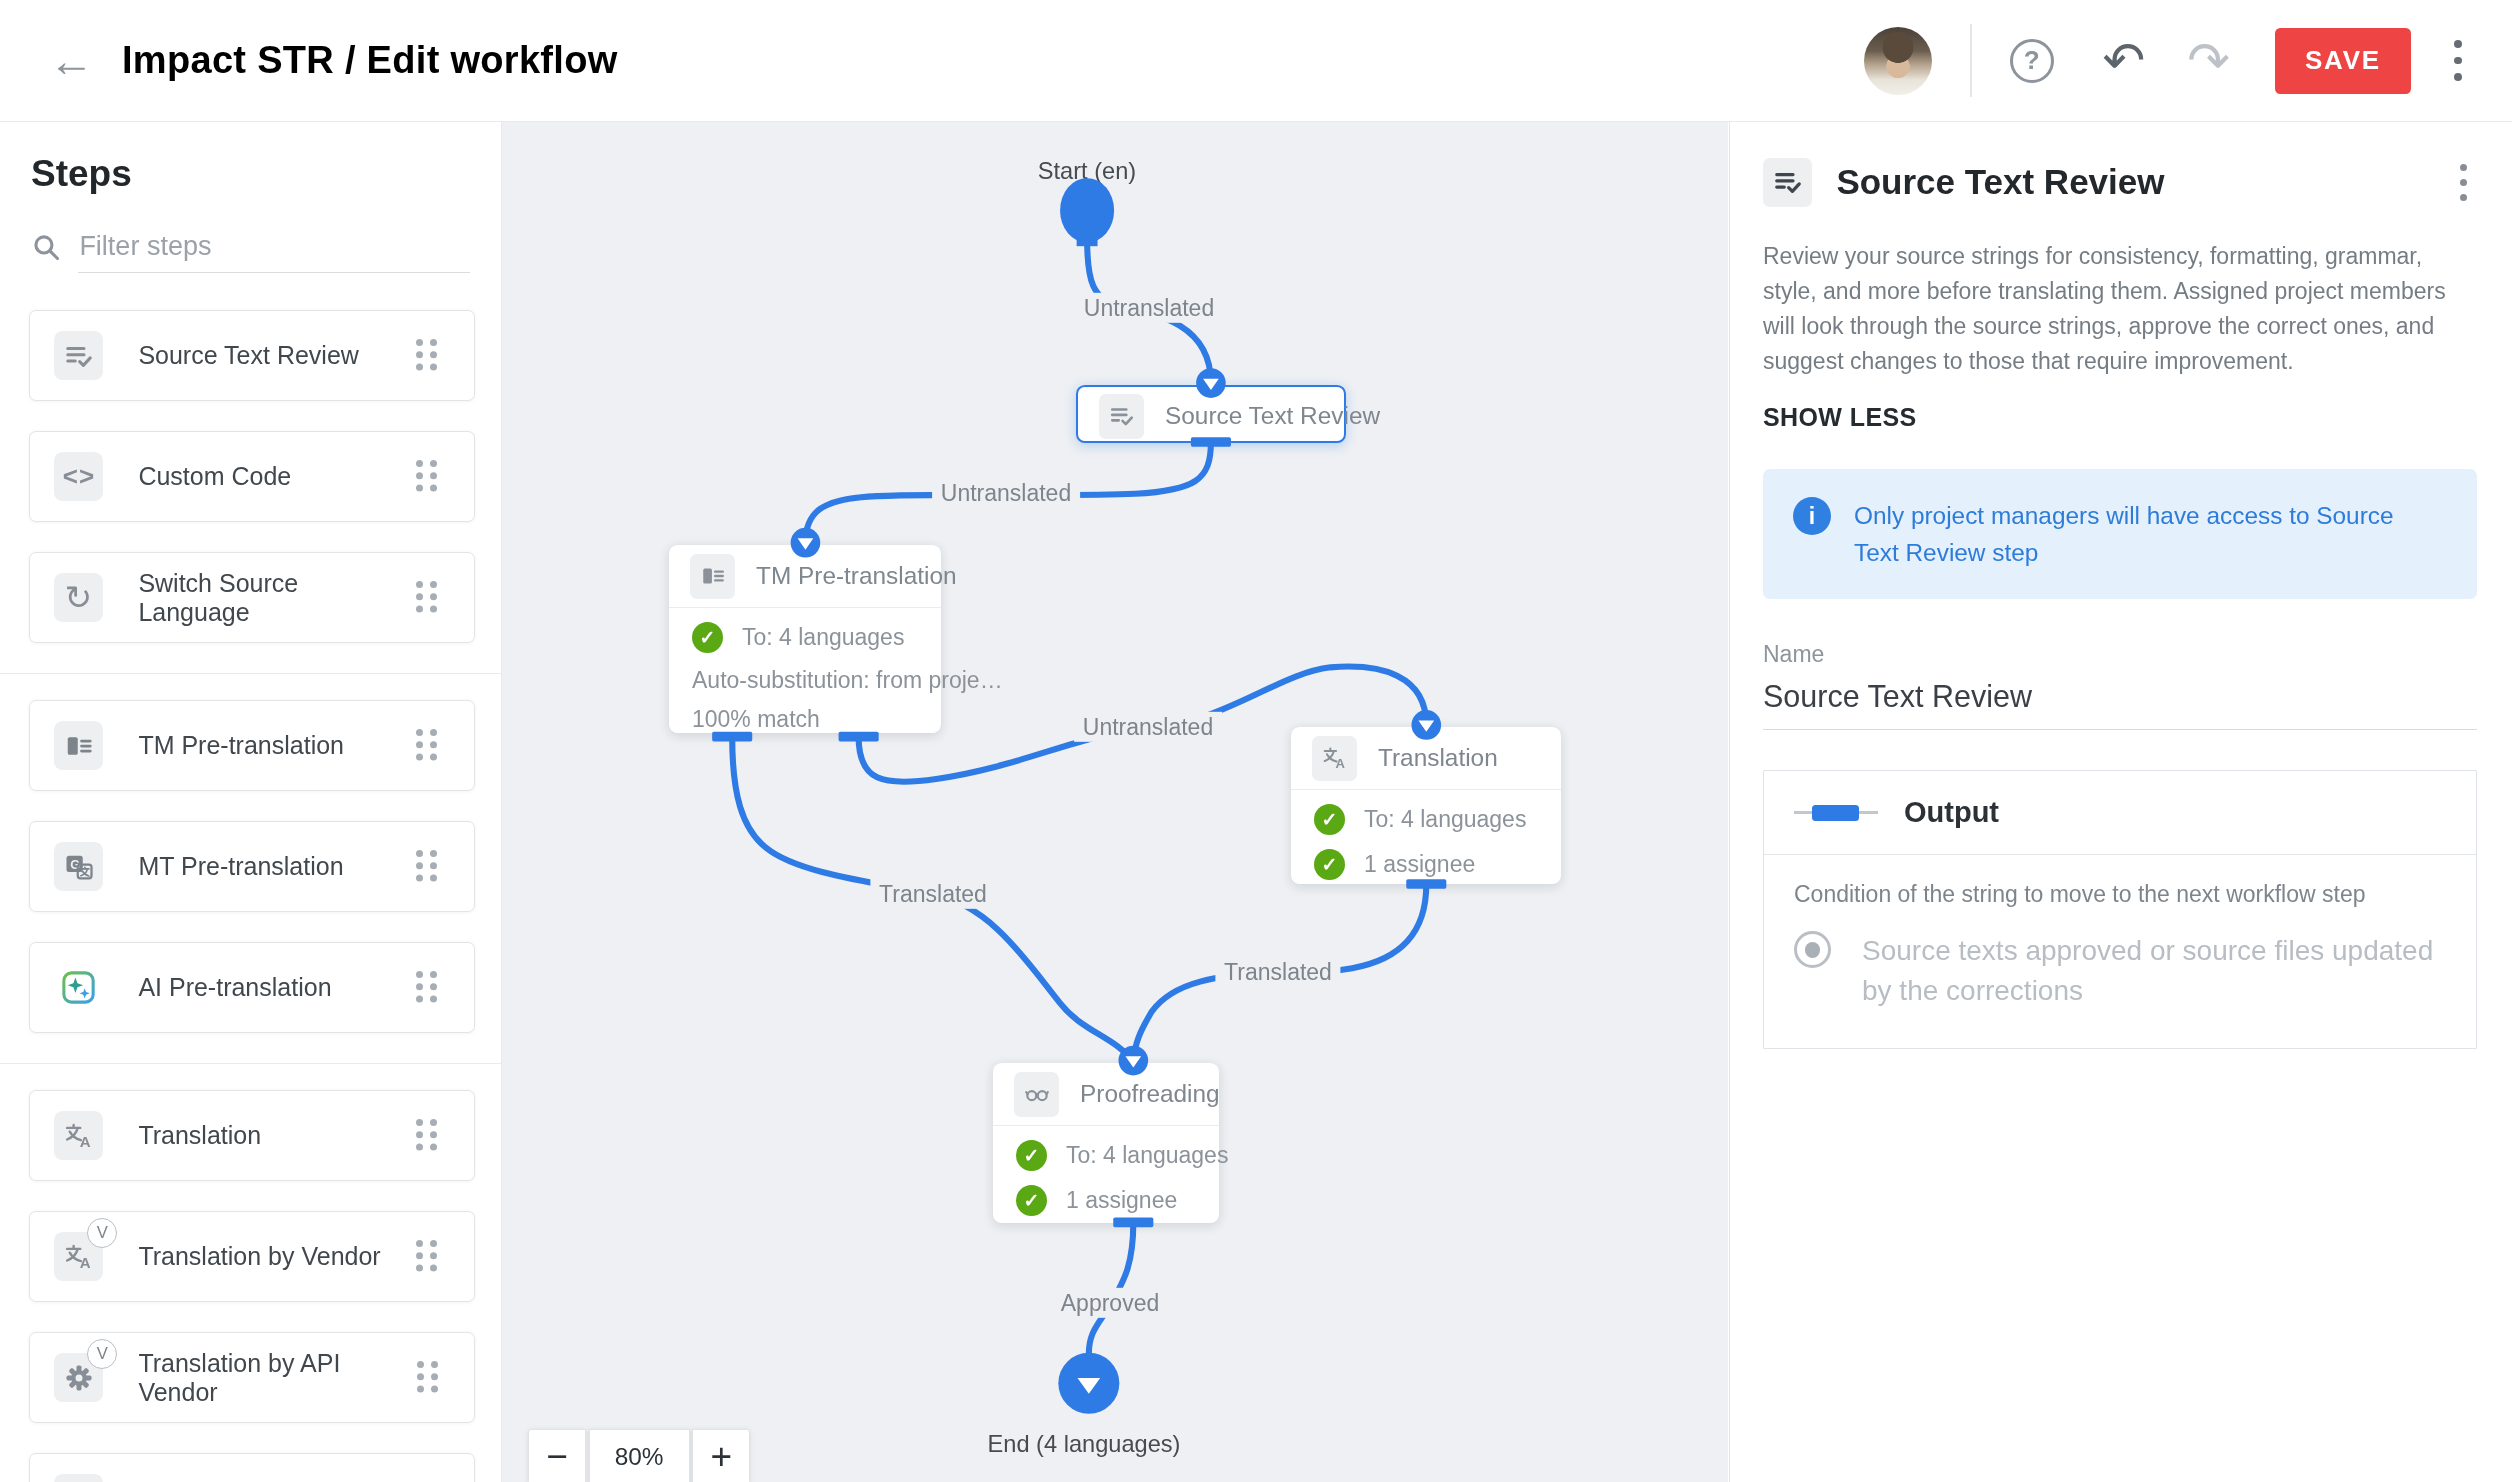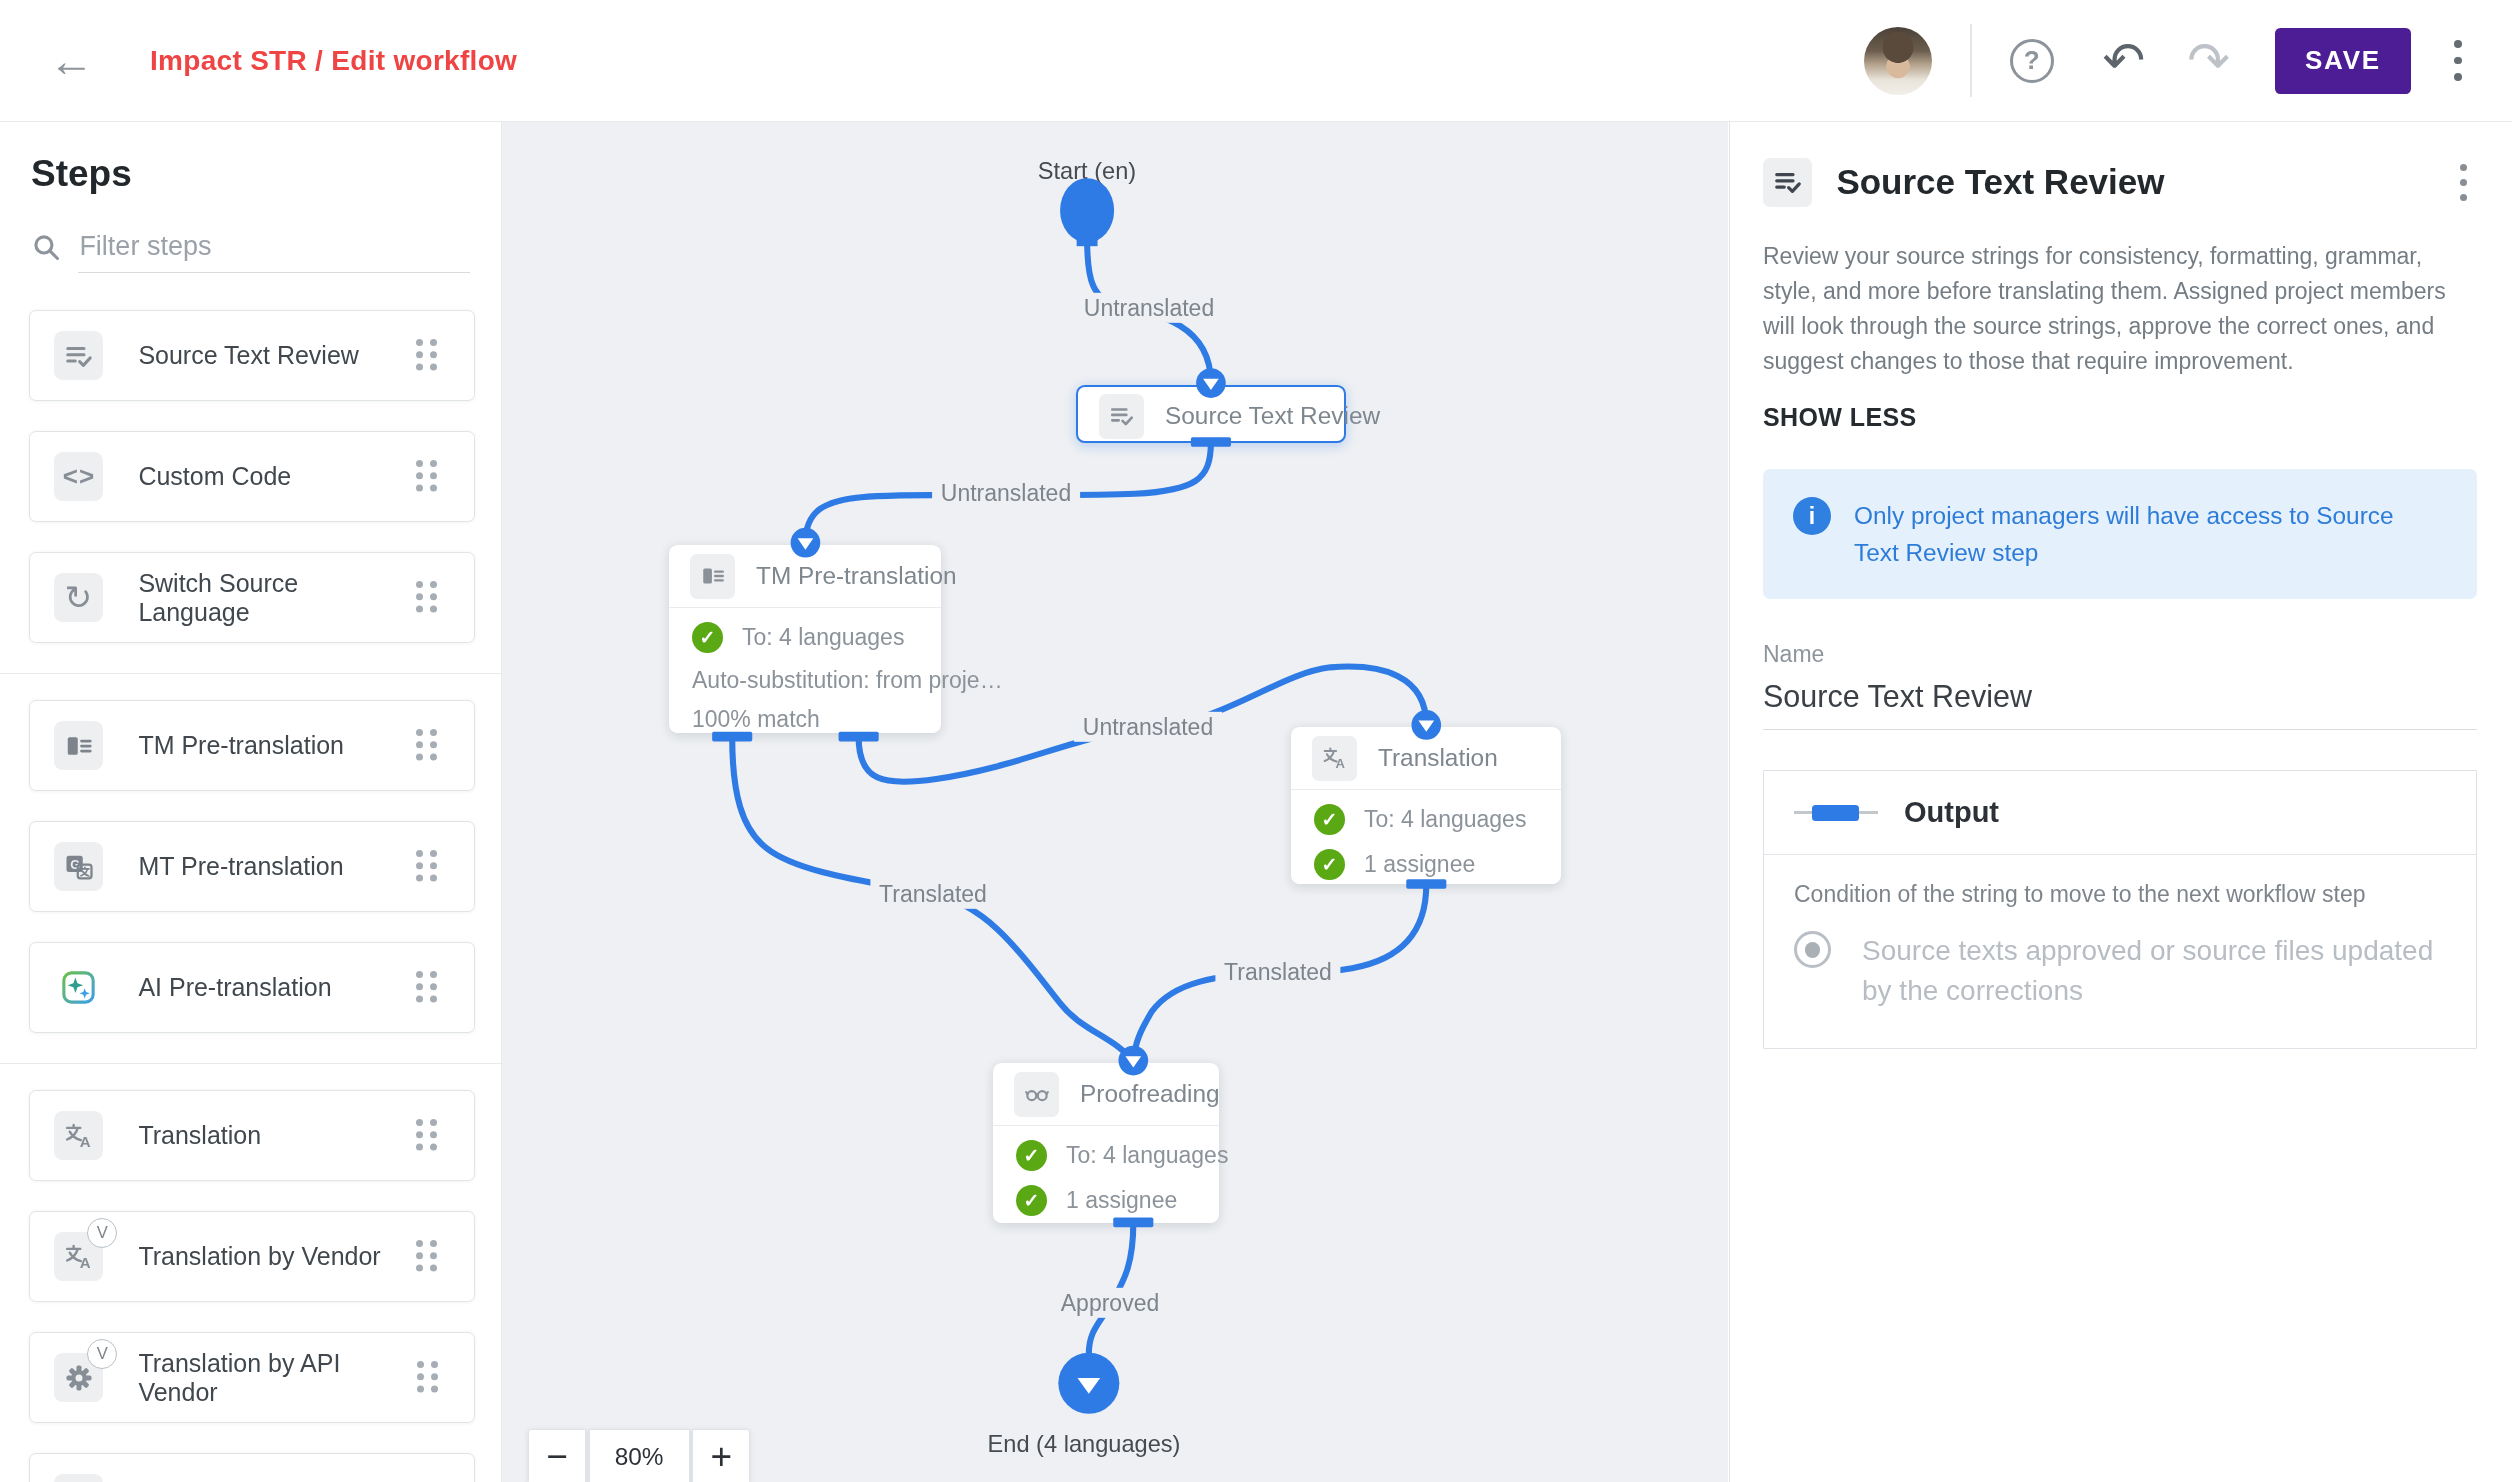--- a/index.html
+++ b/index.html
@@ -3,34 +3,34 @@
 <meta charset="utf-8">
 <style>
   * { margin:0; padding:0; box-sizing:border-box; }
   html,body { width:2512px; height:1483px; overflow:hidden; background:#fff;
               font-family:"Liberation Sans", sans-serif; }
 
   
   .topbar { position:absolute; left:0; top:0; width:2512px; height:122px; background:#fff;
             border-bottom:1.7px solid #e8eaec; display:flex; align-items:center; z-index:20; }
   .back-btn { margin-left:49px; font-size:45px; color:#8d949c; line-height:1; cursor:pointer; }
-  .topbar-title { margin-left:56px; font-size:28px; font-weight:700; color:#ef4444; letter-spacing:0.3px; }
+  .topbar-title { margin-left:28px; font-size:38px; font-weight:700; color:#000000; letter-spacing:0.3px; }
   .topbar-right { margin-left:auto; display:flex; align-items:center; margin-right:38px; }
   .avatar { width:68px; height:68px; border-radius:50%; overflow:hidden;
             background:
               radial-gradient(circle at 50% 30%, #5a4a3c 0 26%, transparent 27%),
               radial-gradient(circle at 50% 58%, #d9b99c 0 22%, transparent 23%),
               linear-gradient(180deg,#4a4138 0%, #6b5d4e 35%, #b4a28c 55%, #e9e4da 78%, #f2efe9 100%); }
   .topbar-sep { width:1.7px; height:73px; background:#e4e7e9; margin:0 38px; }
   .help-btn { width:44px; height:44px; border:3.5px solid #8d949c; border-radius:50%;
               display:flex; align-items:center; justify-content:center;
               font-size:26px; font-weight:700; color:#8d949c; margin-right:49px; cursor:pointer; }
   .undo-btn { font-size:51px; color:#5d646b; margin-right:42px; cursor:pointer; line-height:1; }
   .redo-btn { font-size:51px; color:#bcc2c8; margin-right:45px; cursor:pointer; line-height:1; }
-  .save-btn { height:66px; padding:0 30px; background:#4c1d95; color:#fff; border:none; border-radius:5.2px;
+  .save-btn { height:66px; padding:0 30px; background:#ef4444; color:#fff; border:none; border-radius:5.2px;
               font-family:"Liberation Sans",sans-serif; font-size:26px; font-weight:700; letter-spacing:1.7px;
               display:flex; align-items:center; cursor:pointer; }
   .kebab { display:flex; flex-direction:column; gap:8.7px; padding:8.7px 12.2px; margin-left:31px; cursor:pointer; }
   .kebab i { width:7.9px; height:7.9px; border-radius:50%; background:#656c73; }
 
   
   .sidebar { position:absolute; left:0; top:122px; width:502px; height:1361px; background:#fff;
              border-right:1.7px solid #e7e9eb; overflow:hidden; padding-top:31px; z-index:10; }
   .sidebar-title { margin-left:31px; font-size:37px; font-weight:700; color:#22272c; }
   .filter-row { display:flex; align-items:flex-end; margin:26px 31px 0 31px; height:52px; }

